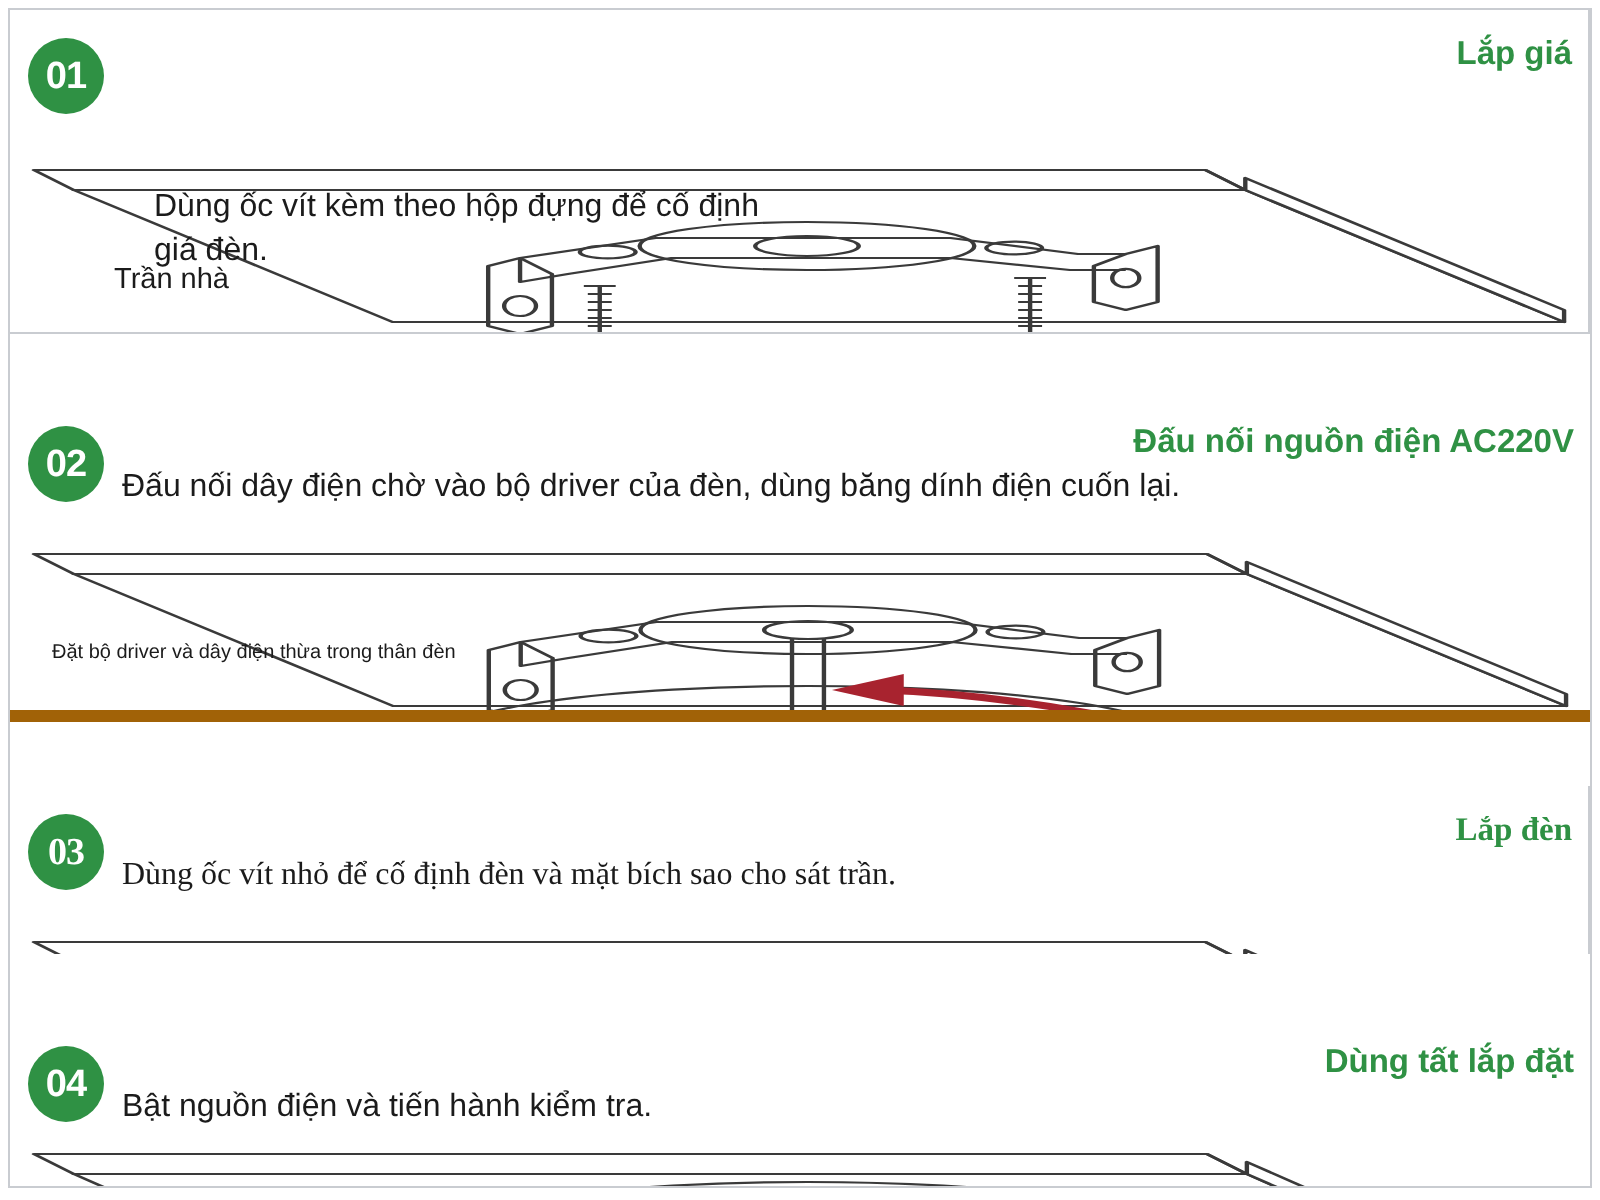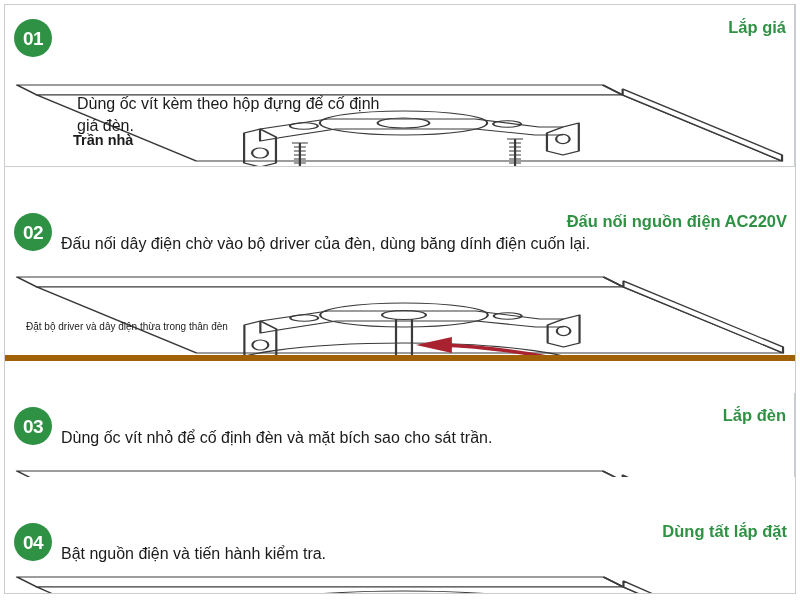--- a/index.html
+++ b/index.html
@@ -28,21 +28,21 @@
     gap:32px;
   }
   .panel{
     position:relative;
     box-sizing:border-box;
     overflow:hidden;
     background:#ffffff;
   }
   .panel.p1{border-right:1px solid #c9ccd1;border-bottom:1px solid #c9ccd1;}
   .panel.p2{border-bottom:6px solid #a16207;}
-  .panel.p3{border-right:1px solid #c9ccd1;}
+  .panel.p3{border-right:1px solid #c9ccd1;font-family:Liberation Serif, serif;}
 
   .head{
     position:relative;
     padding:10px 8px 0 8px;
     min-height:74px;
   }
   .badge{
     position:absolute;
     left:9px;top:14px;
     width:38px;height:38px;
@@ -94,21 +94,21 @@
 
   .art svg{display:block;width:100%;height:100%;}
 
   .lbl{
     position:absolute;
     color:#1b1b1b;
     font-size:14.5px;
     line-height:1;
     white-space:nowrap;
   }
-  .lbl-ceiling{left:68px;top:128px;font-weight:bold;}
+  .lbl-ceiling{left:52px;top:128px;}
 </style>
 </head>
 <body>
 
 <div class="sheet">
   <div class="grid">
 
     <div class="panel p1">
       <div class="head">
         <div class="badge">01</div>

